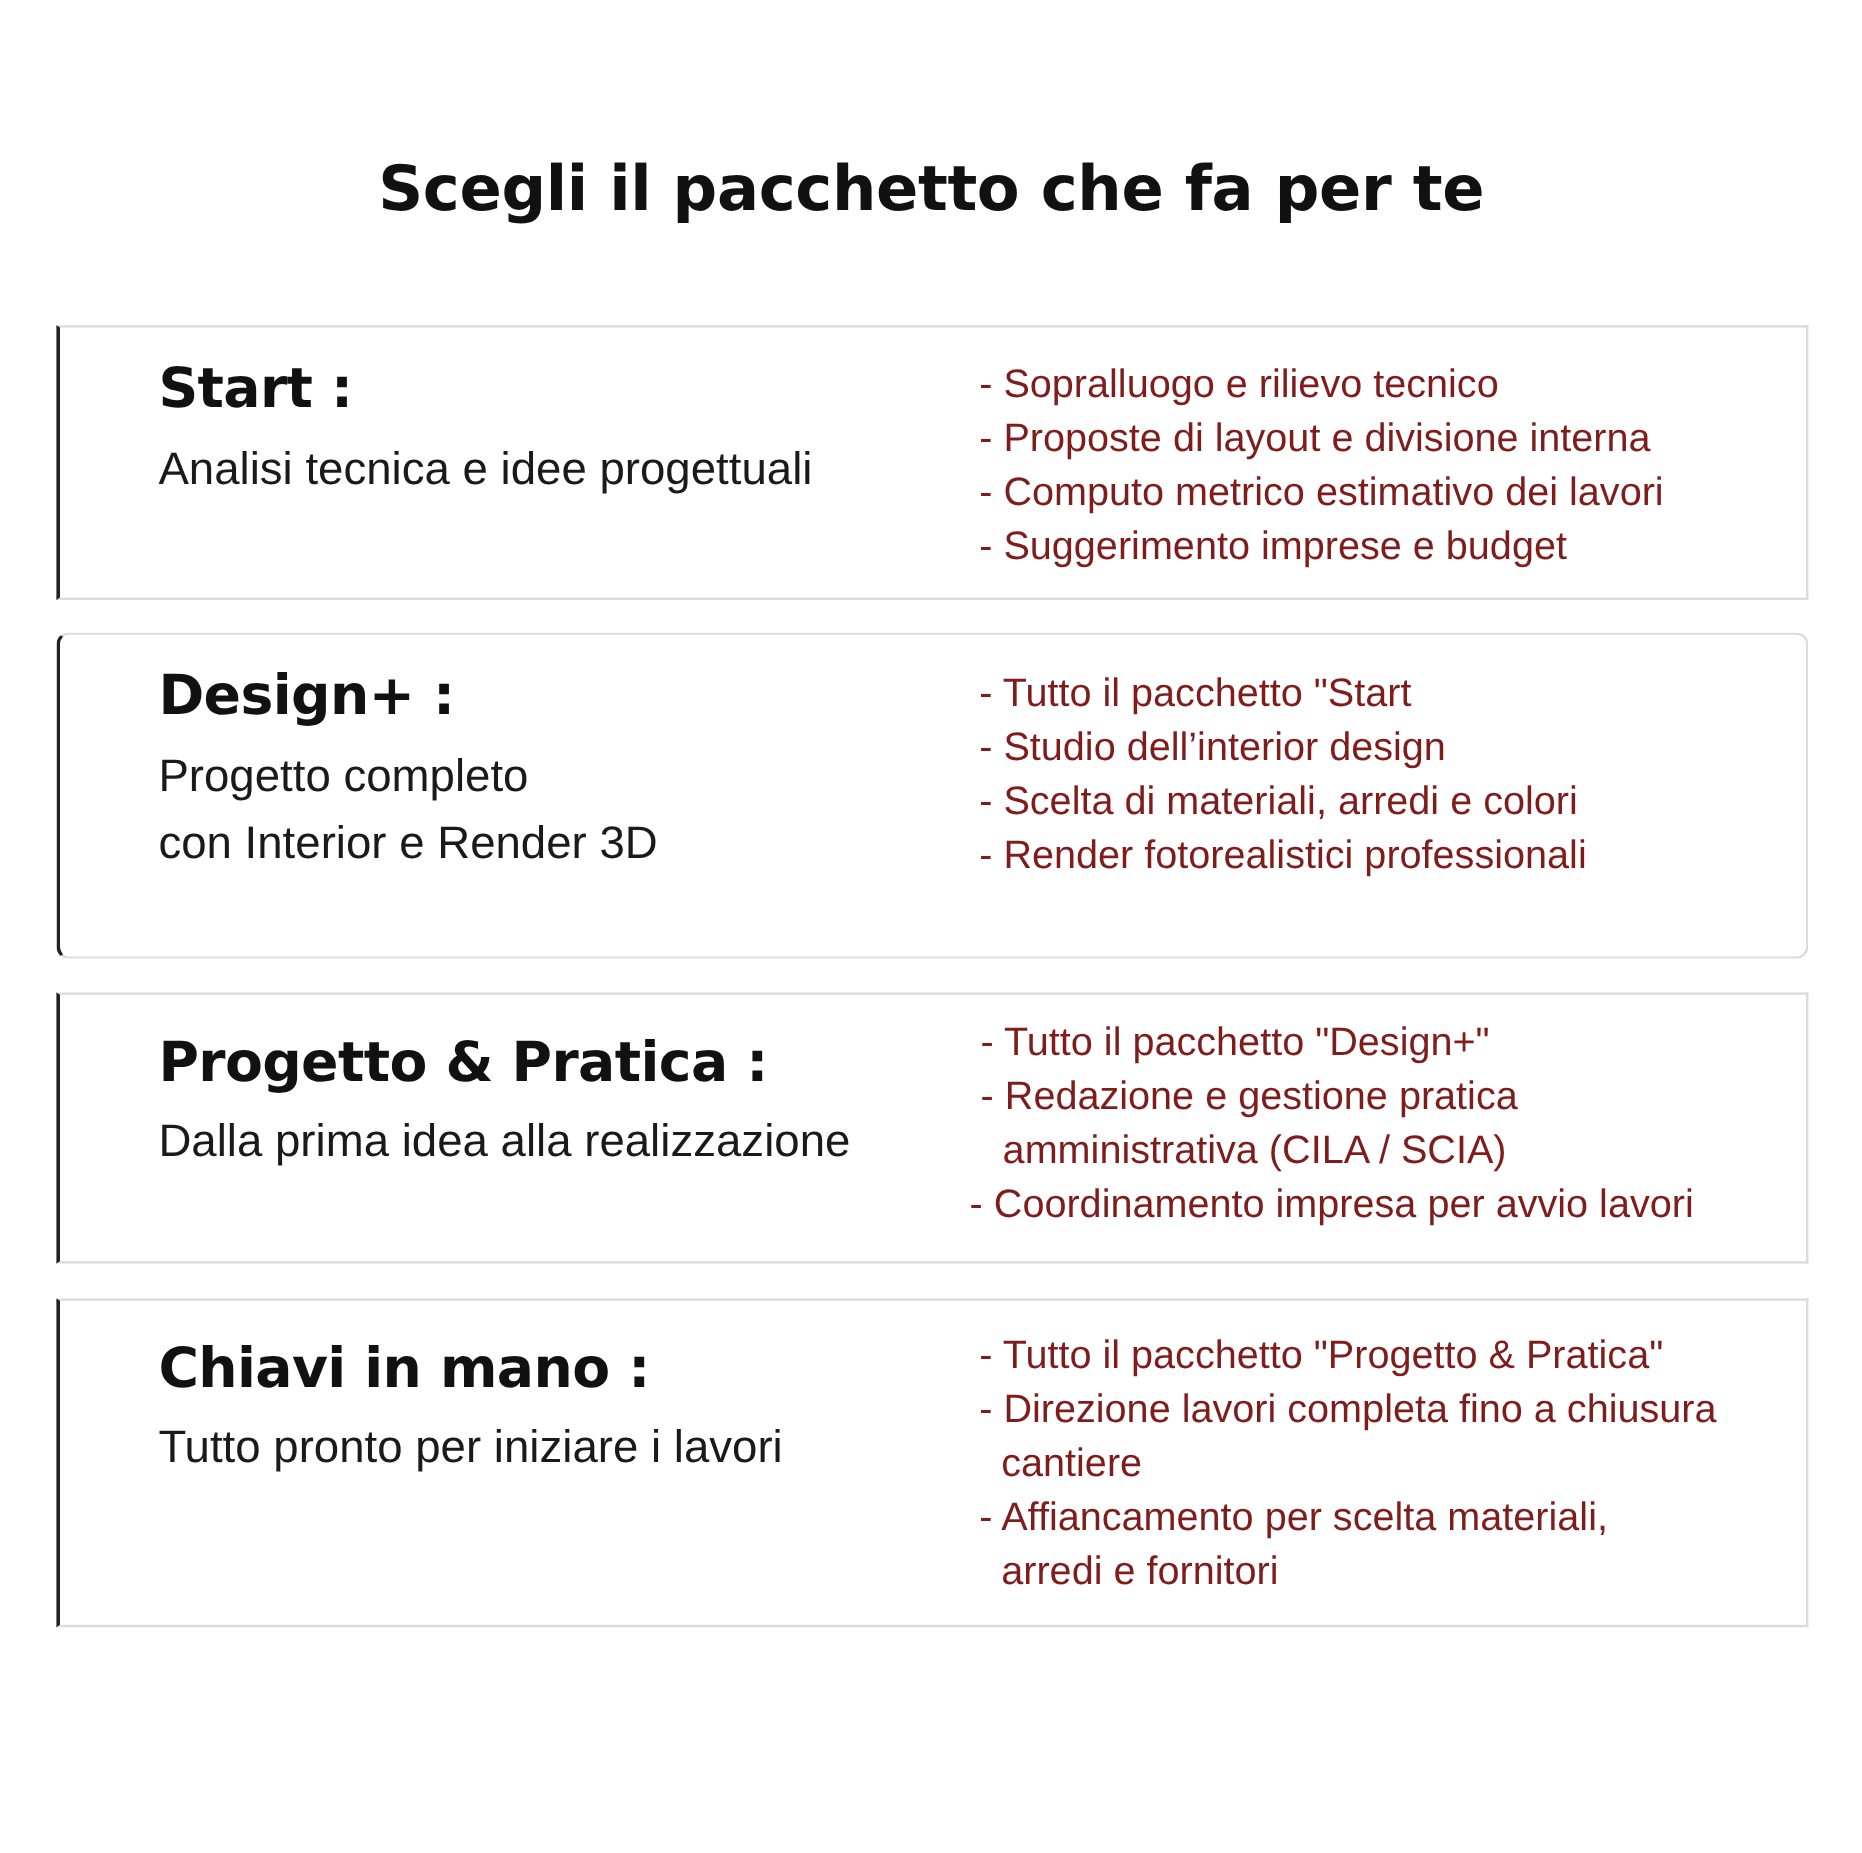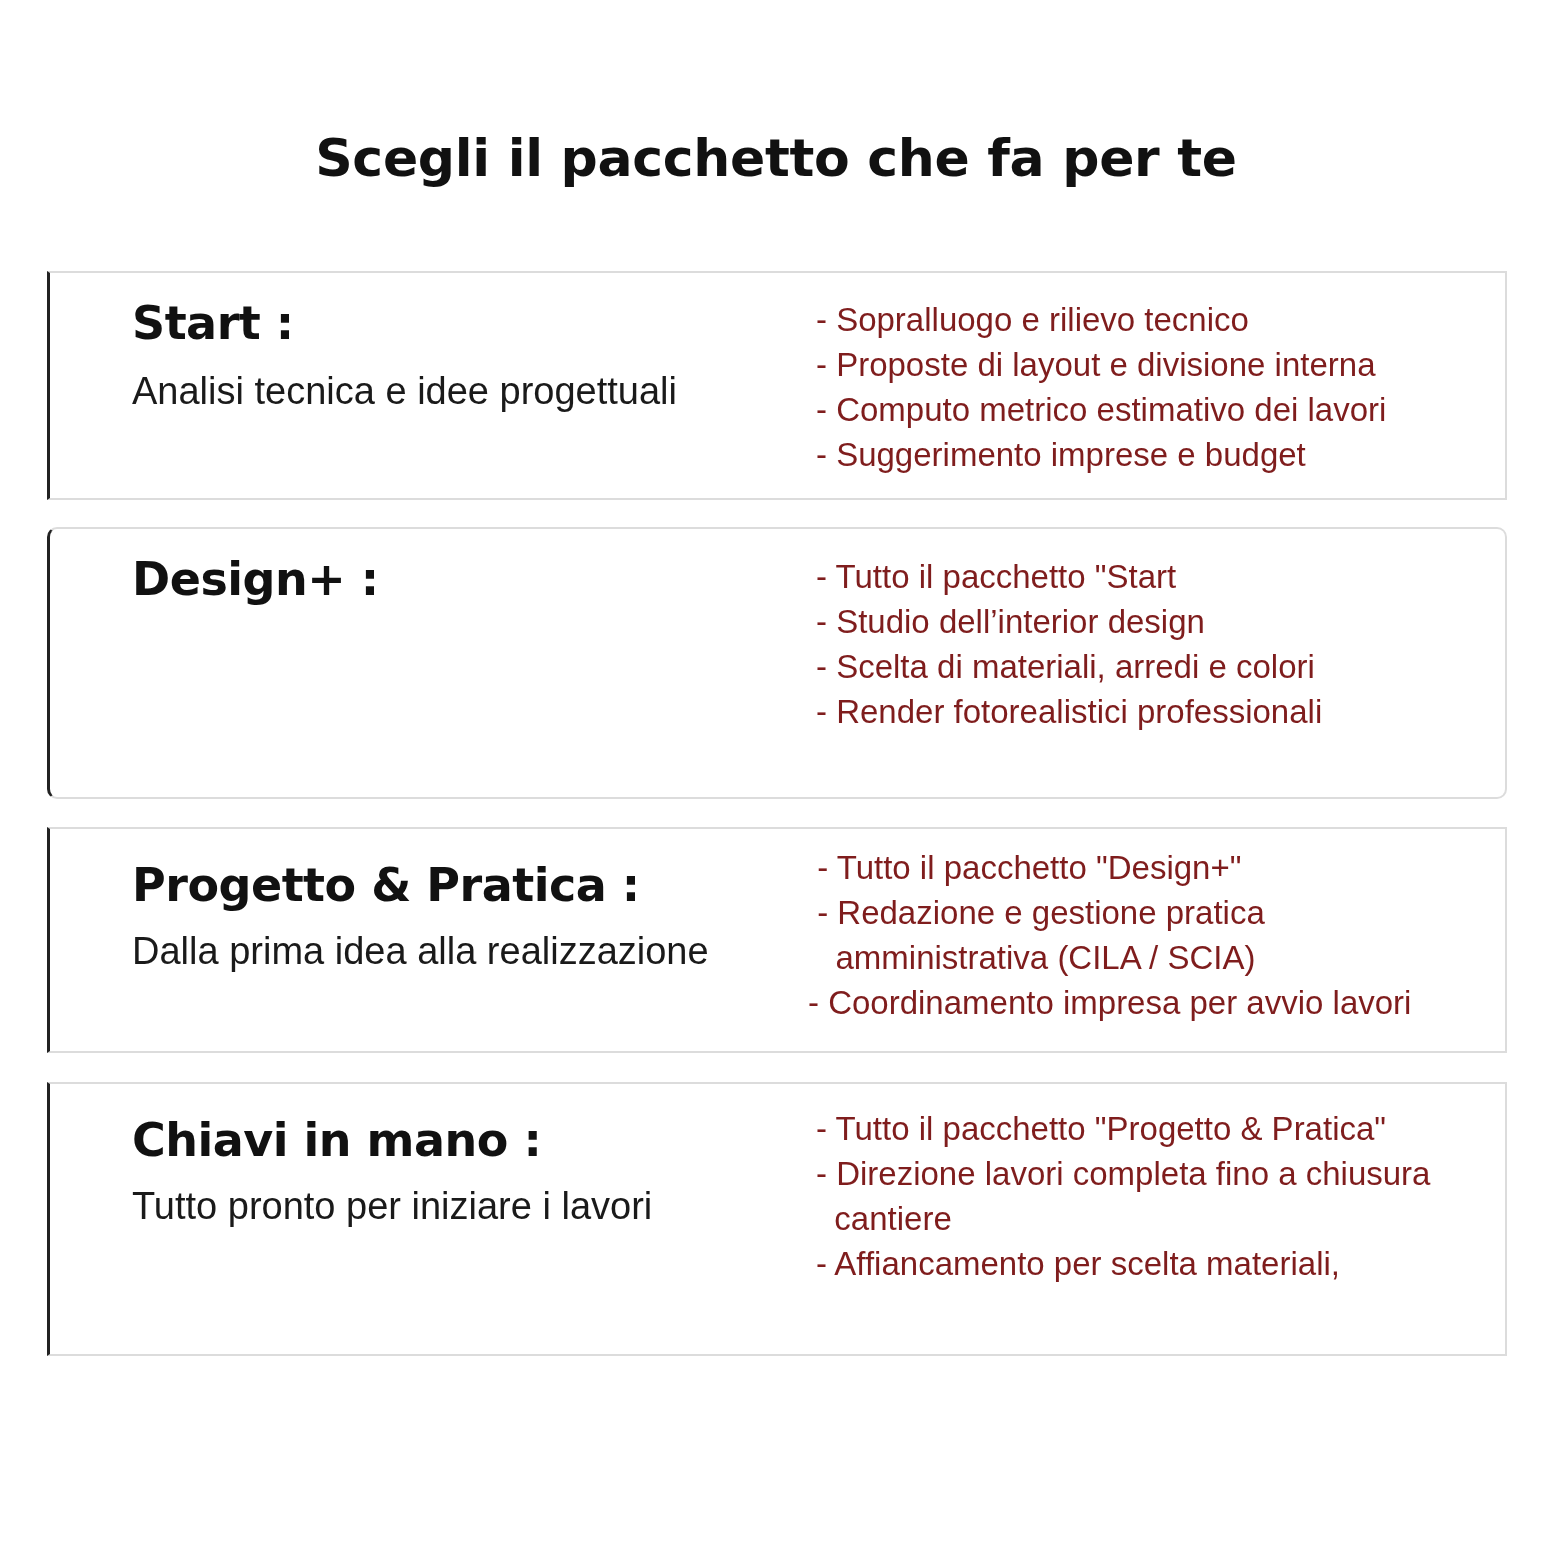--- a/index.html
+++ b/index.html
@@ -89,20 +89,22 @@
     <li>- Sopralluogo e rilievo tecnico</li>
     <li>- Proposte di layout e divisione interna</li>
     <li>- Computo metrico estimativo dei lavori</li>
     <li>- Suggerimento imprese e budget</li>
   </ul>
 </section>
 
 <section class="package" style="top:527px; height:272px;border-radius:10px;">
   <div class="pkg-left" style="top:22px;">
     <div class="pkg-name">Design+ :</div>
+    <div class="pkg-subtitle" style="margin-top:12px;">Progetto completo
+con Interior e Render 3D</div>
   </div>
   <ul class="pkg-features" style="top:25px;">
     <li>- Tutto il pacchetto "Start</li>
     <li>- Studio dell’interior design</li>
     <li>- Scelta di materiali, arredi e colori</li>
     <li>- Render fotorealistici professionali</li>
   </ul>
 </section>
 
 <section class="package" style="top:827px; height:226px;">
@@ -121,14 +123,15 @@
 <section class="package" style="top:1082px; height:274px;">
   <div class="pkg-left" style="top:28px;">
     <div class="pkg-name">Chiavi in mano :</div>
     <div class="pkg-subtitle" style="margin-top:10px;">Tutto pronto per iniziare i lavori</div>
   </div>
   <ul class="pkg-features" style="top:22px;">
     <li>- Tutto il pacchetto "Progetto &amp; Pratica"</li>
     <li>- Direzione lavori completa fino a chiusura</li>
     <li>  cantiere</li>
     <li>- Affiancamento per scelta materiali,</li>
+    <li>  arredi e fornitori</li>
   </ul>
 </section>
 
 </body></html>

